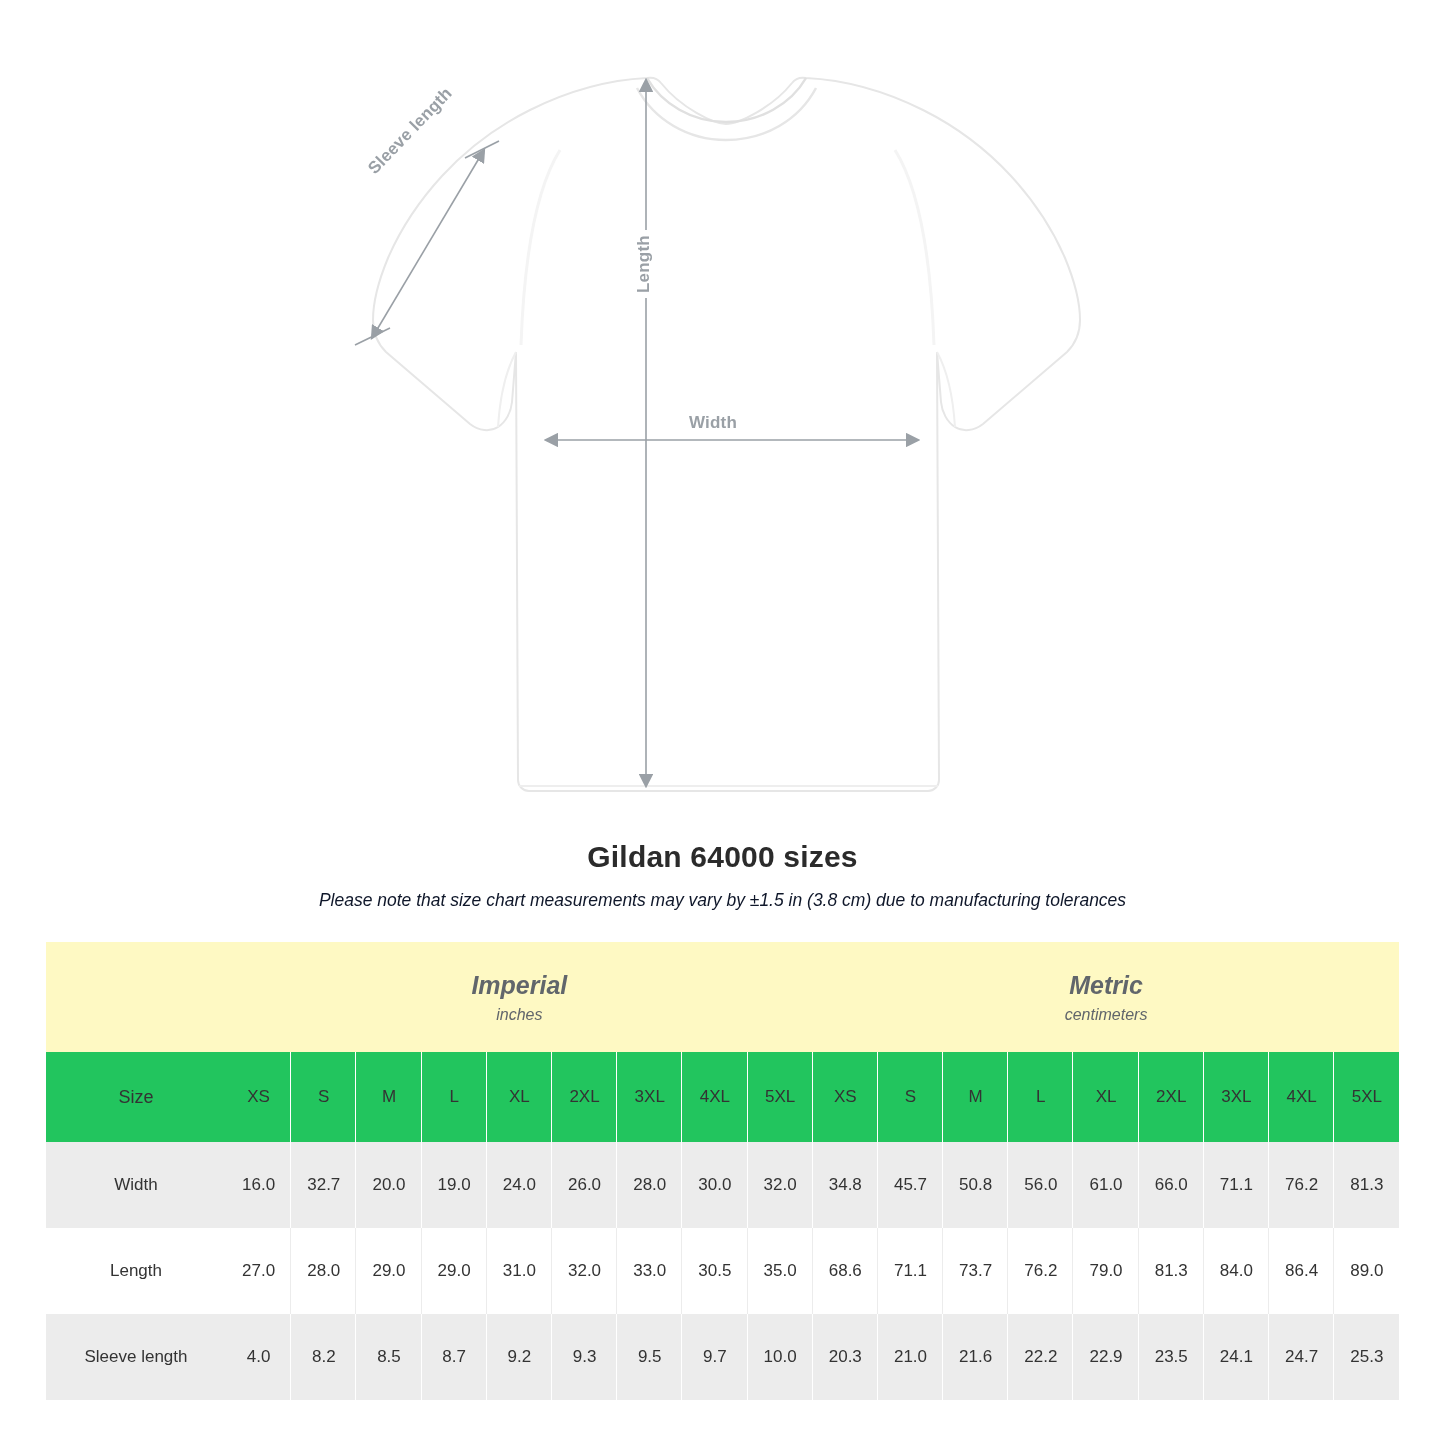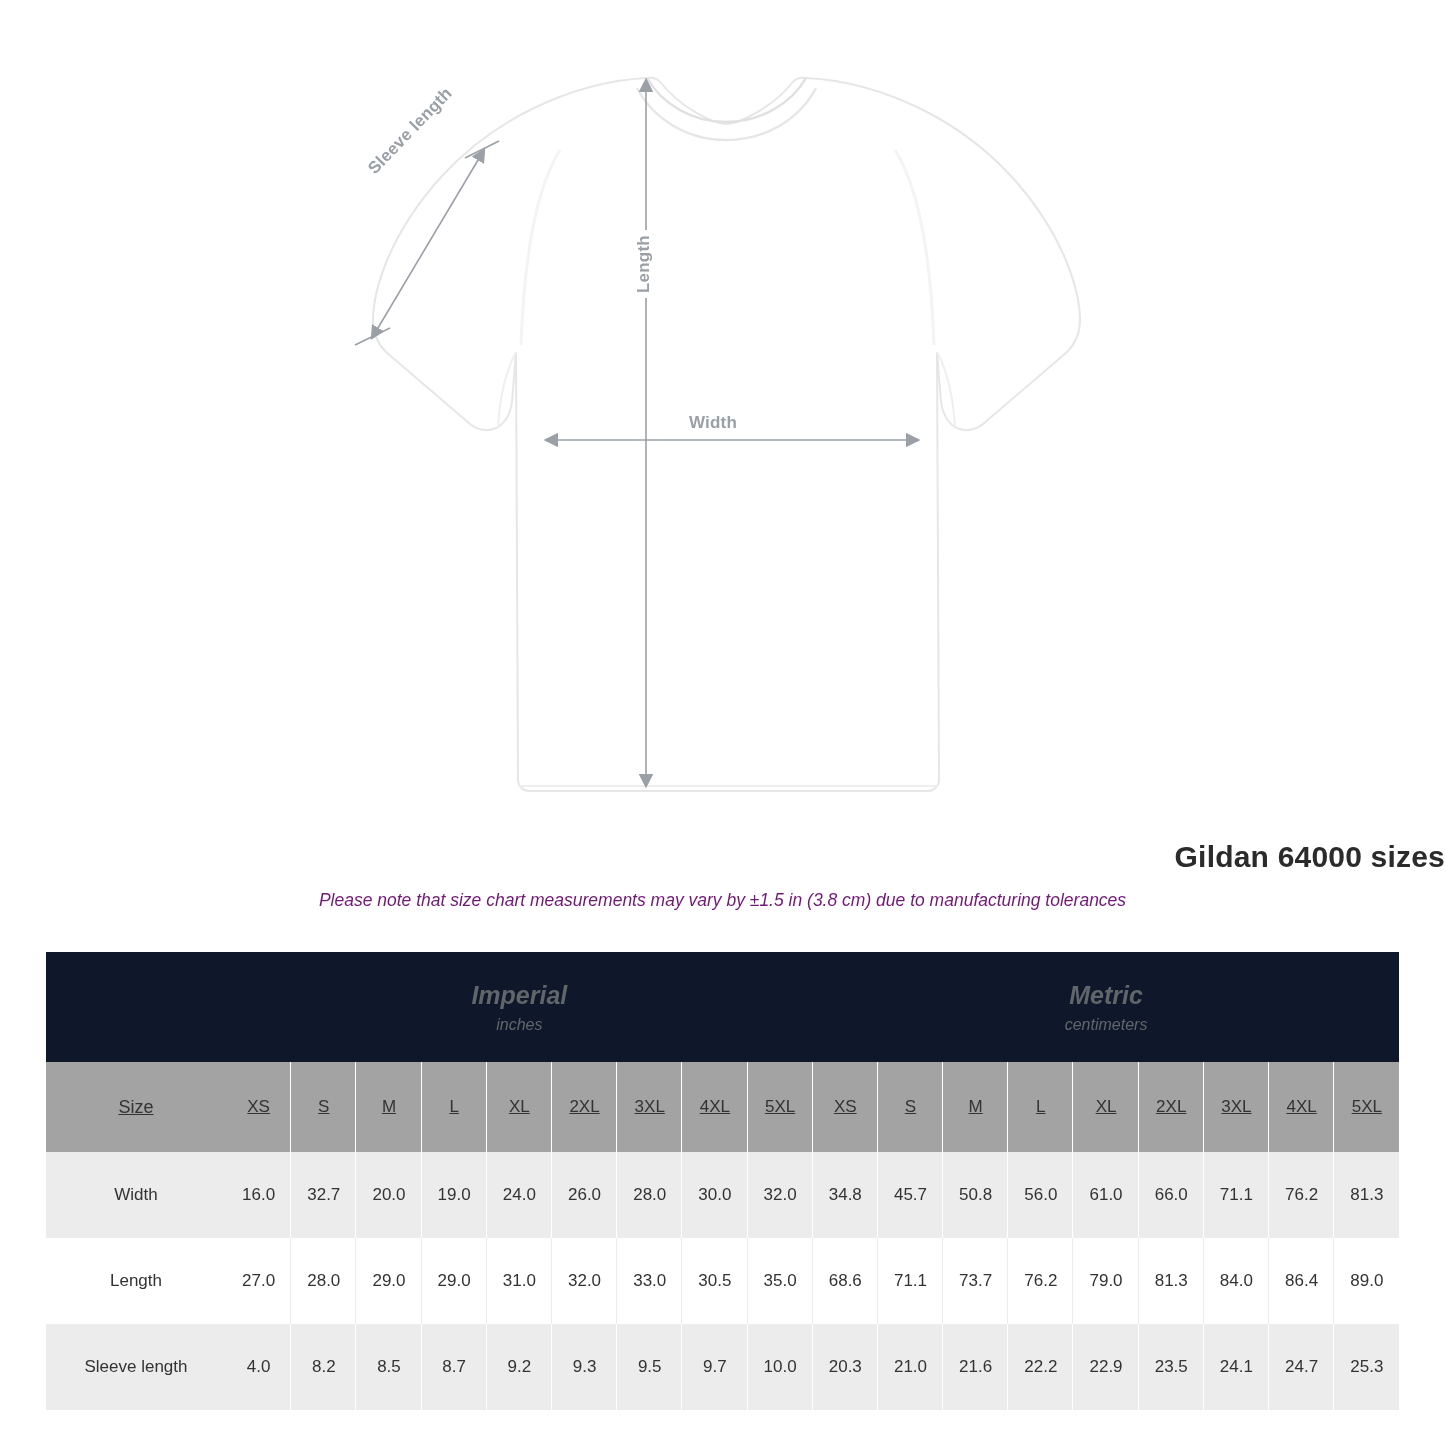--- a/index.html
+++ b/index.html
@@ -67,27 +67,26 @@
   .title-block {
     text-align: center;
     margin-top: 10px;
   }
   .chart-title {
     font-size: 30px;
     font-weight: bold;
     color: #2b2b2b;
     margin: 0 0 16px 0;
     letter-spacing: .2px;
-    text-align: right;
   }
   .chart-note {
     font-size: 17.5px;
     font-style: italic;
-    color: #701a75;
-    margin: 0 0 41px 0;
+    color: #0f172a;
+    margin: 0 0 31px 0;
   }
 
   
   .table-wrap {
     padding: 0 46px;
   }
   table.size-table {
     border-collapse: collapse;
     width: 1353px;
     table-layout: fixed;
@@ -95,47 +94,46 @@
   table.size-table td,
   table.size-table th {
     border: 0;
     text-align: center;
     font-size: 17px;
     color: #333333;
     font-weight: normal;
   }
 
   .unit-row td {
-    background: #0f172a;
+    background: #fef9c3;
     height: 108px;
     vertical-align: middle;
   }
   .unit-name {
     display: block;
     font-size: 25px;
     font-style: italic;
     font-weight: bold;
     color: #61666b;
     line-height: 1.25;
   }
   .unit-sub {
     display: block;
     font-size: 16px;
     font-style: italic;
     color: #61666b;
     margin-top: 4px;
   }
 
   .head-row td {
-    background: #a3a3a3;
+    background: #22c55e;
     height: 88px;
     font-weight: bold;
     font-size: 17px;
     color: #3a3a3a;
-    text-decoration: underline;
   }
   .head-row td.rowhead {
     font-size: 18px;
   }
 
   tr.band td {
     background: #ececec;
     height: 84px;
   }
   tr.plain td {

